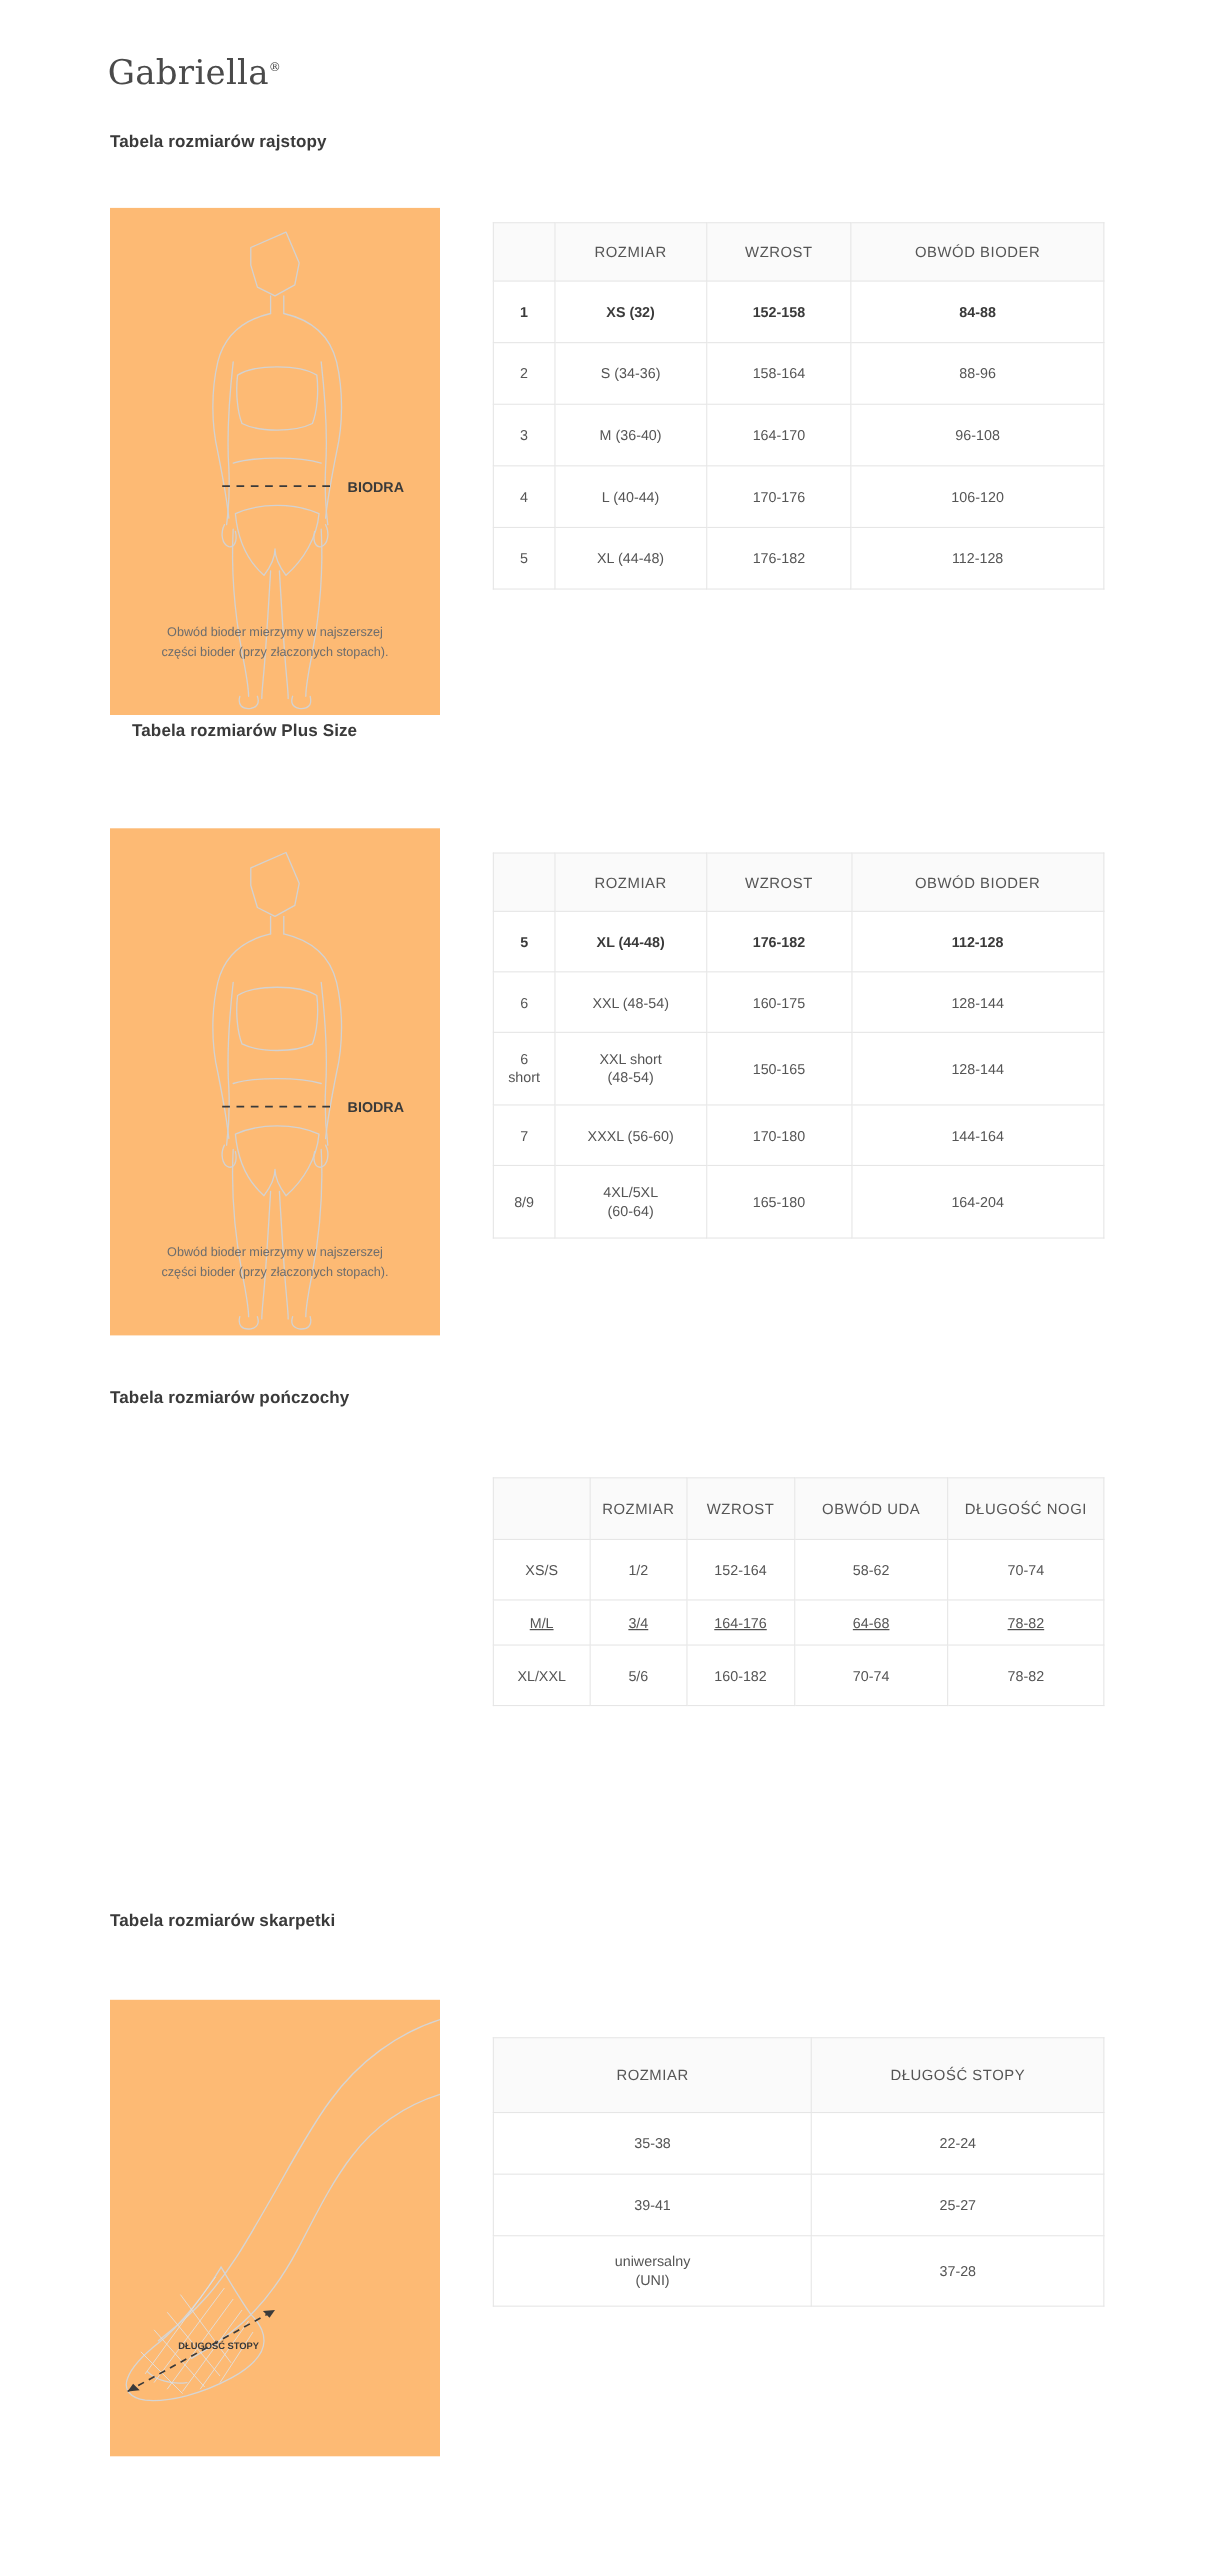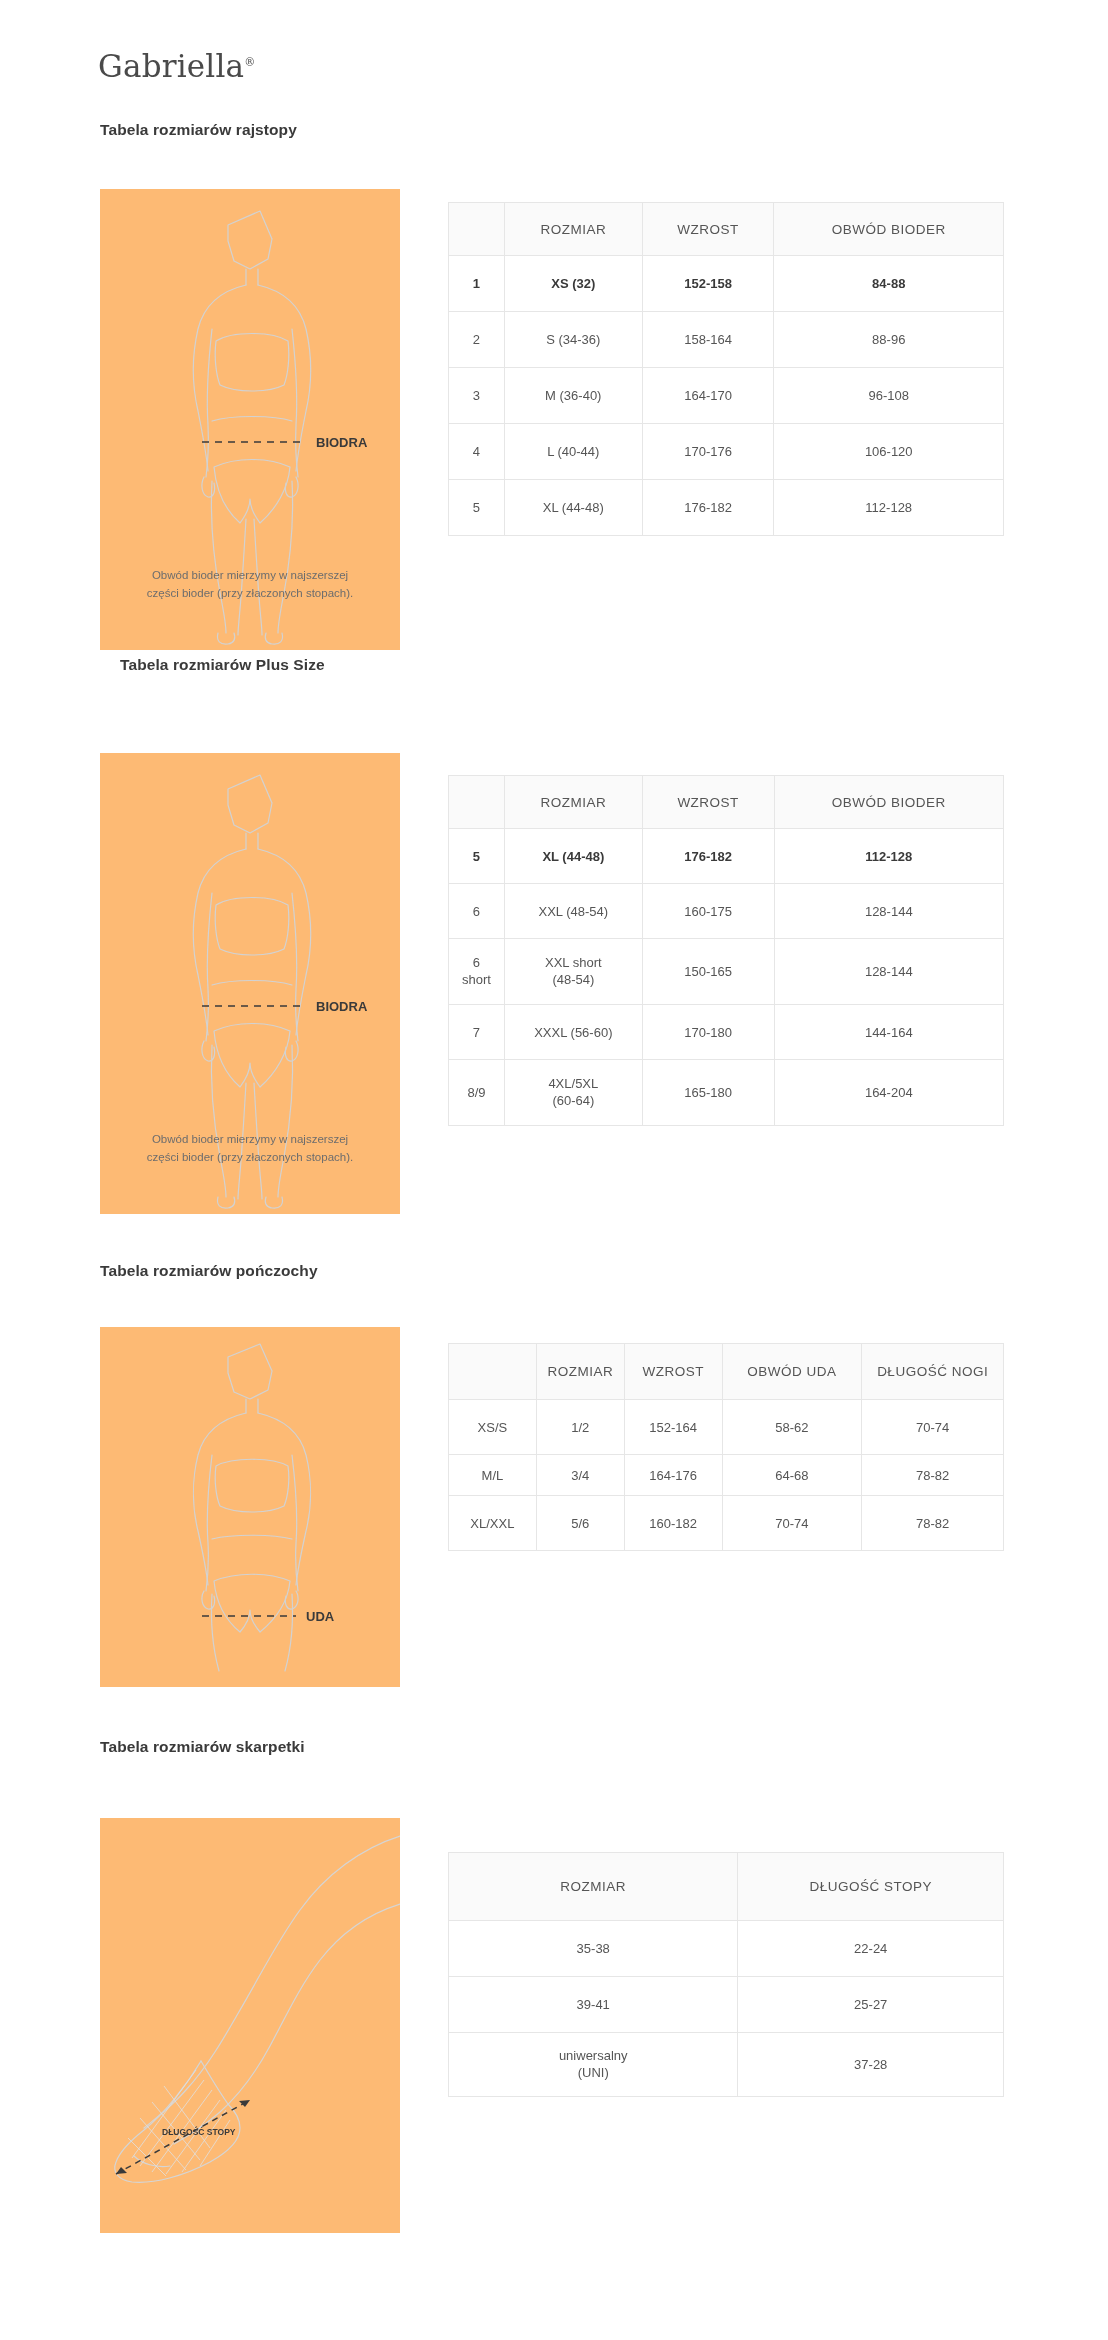--- a/index.html
+++ b/index.html
@@ -256,61 +256,40 @@
         <td>8/9</td>
         <td class="tight">4XL/5XL<br>(60-64)</td>
         <td>165-180</td>
         <td>164-204</td>
       </tr>
     </tbody>
   </table>
 
   <div class="section-title" style="top:1262px;">Tabela rozmiarów pończochy</div>
 
-  <div class="figure-box" style="left:100px; top:1327px; width:300px; height:360px;">
-    <svg class="svgfig" width="300" height="360" viewBox="0 0 300 360">
-      <g fill="none" stroke="#d2d2d2" stroke-width="1.2" stroke-linejoin="round" stroke-linecap="round">
-        <path d="M128 30 L160 17 L172 44 L168 63 L150 72 L134 65 L128 46 Z"></path>
-        <path d="M146 72 L146 86 M158 72 L158 86"></path>
-        <path d="M146 86 C120 92 104 105 98 128 C92 152 92 180 98 204 C102 222 106 240 108 258"></path>
-        <path d="M158 86 C184 92 200 105 206 128 C212 152 212 180 206 204 C202 222 198 240 196 258"></path>
-        <path d="M112 128 C108 161 106 189 108 216 C109 234 108 249 106 264"></path>
-        <path d="M192 128 C196 161 198 189 196 216 C195 234 196 249 198 264"></path>
-        <path d="M116 139 C132 130 172 130 188 139 C190 153 188 170 184 179 C168 187 136 187 120 179 C116 170 114 153 116 139 Z"></path>
-        <path d="M112 212 C132 207 172 207 192 212"></path>
-        <path d="M114 254 C136 245 168 245 190 254 C188 274 176 292 160 305 C154 298 150 290 150 283 C150 290 146 298 140 305 C124 292 116 274 114 254 Z"></path>
-        <path d="M112 267 C110 300 114 326 119 344"></path>
-        <path d="M192 267 C194 300 190 326 185 344"></path>
-        <path d="M104 264 C100 271 102 280 108 282 C113 283 116 277 114 269"></path>
-        <path d="M196 264 C200 271 198 280 192 282 C187 283 184 277 186 269"></path>
-      </g>
-      <line x1="102" y1="289" x2="196" y2="289" stroke="#3a3a3a" stroke-width="1.6" stroke-dasharray="7 6"></line>
-      <text class="lbl" x="206" y="294" font-size="13">UDA</text>
-    </svg>
-  </div>
 
   <table class="sizes" style="left:448px; top:1343px; width:556px;">
     <thead>
       <tr>
         <th style="width:88px; height:56px;"></th>
         <th style="width:88px;">ROZMIAR</th>
         <th style="width:98px;">WZROST</th>
         <th style="width:140px;">OBWÓD UDA</th>
         <th style="width:142px;">DŁUGOŚĆ NOGI</th>
       </tr>
     </thead>
     <tbody>
       <tr style="height:55px;">
         <td>XS/S</td>
         <td>1/2</td>
         <td>152-164</td>
         <td>58-62</td>
       <td>70-74</td>
       </tr>
-      <tr style="height:41px;">
+      <tr style="height:41px;text-decoration:underline;">
         <td>M/L</td>
         <td>3/4</td>
         <td>164-176</td>
         <td>64-68</td>
         <td>78-82</td>
       </tr>
       <tr style="height:55px;">
         <td>XL/XXL</td>
         <td>5/6</td>
         <td>160-182</td>

